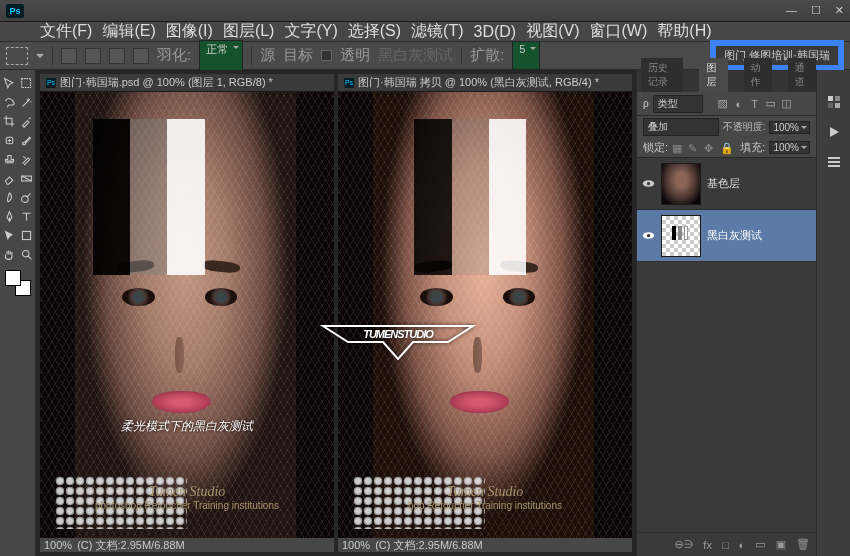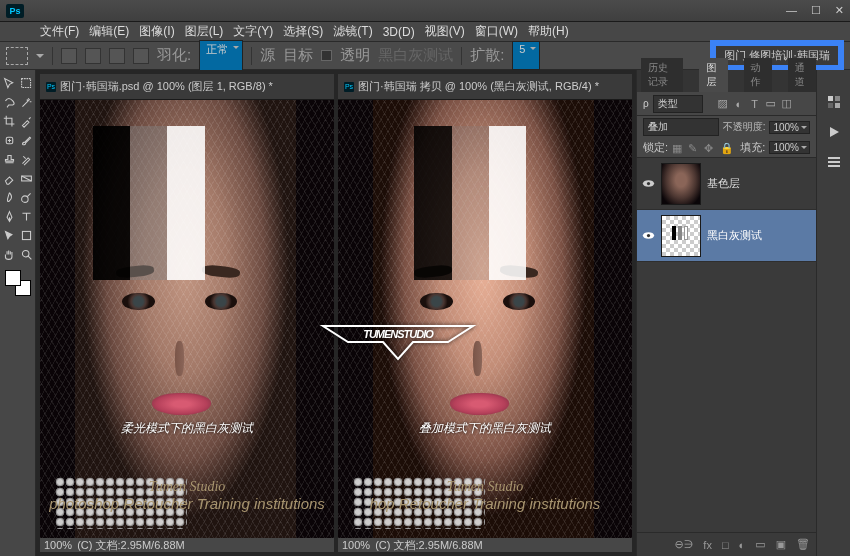--- a/index.html
+++ b/index.html
@@ -1,42 +1,42 @@
 <!DOCTYPE html>
 <html><head>
 <meta charset="utf-8">
 <style>
 *{margin:0;padding:0;box-sizing:border-box;font-family:"Microsoft YaHei",Arial,sans-serif;font-size:11px;color:#ccc;user-select:none}
 body{width:850px;height:556px;background:#535353;overflow:hidden;position:relative}
 .titlebar{height:22px;background:linear-gradient(#4b4b4b,#3f3f3f);display:flex;align-items:center;padding:0 6px;border-bottom:1px solid #1a1a1a}
 .ps-badge{width:18px;height:14px;background:#001d26;color:#00c8ff;font-weight:bold;font-size:9px;display:flex;align-items:center;justify-content:center;border-radius:2px;margin-right:8px}
 .win-ctrl{margin-left:auto;display:flex;gap:14px;color:#999;font-size:13px}
 .menubar{height:20px;background:#474747;display:flex;align-items:center;padding-left:40px;border-bottom:1px solid #2a2a2a}
-.menubar span{margin-right:10px;font-size:12px;color:#ddd;cursor:pointer}
+.menubar span{margin-right:10px;font-size:16px;color:#ddd;cursor:pointer}
 .optbar{height:28px;background:#4a4a4a;display:flex;align-items:center;padding:0 6px;border-bottom:1px solid #2a2a2a;gap:8px}
 .opt-icon{width:22px;height:18px;border:1px dashed #aaa;border-radius:1px}
 .opt-drop{width:8px;height:4px;border-left:4px solid transparent;border-right:4px solid transparent;border-top:4px solid #aaa}
 .opt-btn{width:16px;height:16px;background:#555;border:1px solid #333}
-.opt-sel{background:#0369a1;border:1px solid #222;padding:1px 14px 14px 6px;position:relative}
+.opt-sel{background:#14532d;border:1px solid #222;padding:1px 14px 14px 6px;position:relative}
 .opt-sel:after{content:"";position:absolute;right:3px;top:5px;border-left:3px solid transparent;border-right:3px solid transparent;border-top:3px solid #aaa}
 .vdiv{width:1px;height:18px;background:#333}
 .opt-lbl{color:#999;font-size:15px}
 .opt-check{width:11px;height:11px;background:#333;border:1px solid #666}
 .opt-right{margin-left:auto;padding:2px 8px;background:#3a3a3a;border:6px solid #3b82f6}
 .main{display:flex;height:486px}
 .toolbox{width:36px;background:#474747;border-right:1px solid #2a2a2a;display:flex;flex-direction:column;align-items:center;padding-top:4px;gap:0}
 .tool-row{display:flex;gap:1px;margin-bottom:1px}
 .tool{width:16px;height:18px;display:flex;align-items:center;justify-content:center;cursor:pointer;border:1px solid transparent;color:#ccc}
 .tool svg{width:13px;height:13px;fill:none;stroke:#ccc;stroke-width:1.3}
 .swatch{width:26px;height:26px;position:relative;margin-top:6px}
 .swatch .fg{width:16px;height:16px;background:#fff;border:1px solid #000;position:absolute;top:0;left:0;z-index:2}
 .swatch .bg{width:16px;height:16px;background:#fff;border:1px solid #000;position:absolute;bottom:0;right:0}
 .canvas-area{flex:1;background:#262626;display:flex;position:relative;padding:4px 2px}
 .doc{flex:1;margin:0 2px;display:flex;flex-direction:column;min-width:0}
-.doc-tab{height:26px;background:#3a3a3a;display:flex;align-items:center;padding:0 6px;gap:4px;font-size:10px;color:#aaa;border-bottom:1px solid #1a1a1a}
+.doc-tab{height:18px;background:#3a3a3a;display:flex;align-items:center;padding:0 6px;gap:4px;font-size:10px;color:#aaa;border-bottom:1px solid #1a1a1a}
 .doc-tab .mini{width:10px;height:10px;background:#001d26;color:#00c8ff;font-size:7px;display:flex;align-items:center;justify-content:center;border-radius:1px}
 .doc-view{flex:1;background:#0a0407;position:relative;overflow:hidden}
 .face{position:absolute;inset:0}
 .skin{position:absolute;width:75%;height:110%;left:12%;top:-5%;background:radial-gradient(ellipse 55% 60% at 50% 40%,#c29682 0%,#a37968 35%,#6b4a40 65%,#201410 85%)}
 .mesh{position:absolute;inset:0;background-image:repeating-linear-gradient(60deg,rgba(200,200,200,.1) 0 1px,transparent 1px 6px),repeating-linear-gradient(-60deg,rgba(200,200,200,.1) 0 1px,transparent 1px 6px);mix-blend-mode:screen}
 .eye{position:absolute;width:11%;height:4%;background:radial-gradient(circle,#3a4548 25%,#4a3530 40%,#1a0f0c 60%);border-radius:50%}
 .eyeL{left:28%;top:44%}.eyeR{left:56%;top:44%}
 .brow{position:absolute;width:13%;height:2.5%;background:#3a2820;border-radius:40%}
 .browL{left:26%;top:38%;transform:rotate(-6deg)}.browR{left:55%;top:38%;transform:rotate(6deg)}
 .nose{position:absolute;left:46%;top:55%;width:3%;height:8%;background:linear-gradient(90deg,#7a5548,#8a6558);border-radius:40%}
@@ -48,21 +48,21 @@
 .ts{flex:1}
 .tsB{background:rgba(0,0,0,.92)}
 .tsG{background:rgba(128,128,128,.45)}
 .tsW{background:rgba(255,255,255,.88)}
 .strip2 .tsB{background:rgba(0,0,0,.85)}
 .strip2 .tsG{background:rgba(128,128,128,.25)}
 .strip2 .tsW{mix-blend-mode:screen}
 .cap{position:absolute;bottom:23%;width:100%;text-align:center;color:#fff;font-size:12px;font-weight:500;font-style:italic;text-shadow:0 0 3px #000}
 .studio{position:absolute;bottom:6%;width:100%;text-align:center}
 .studio .t1{color:#a8956f;font-size:14px;font-style:italic;font-family:serif}
-.studio .t2{color:#a8956f;font-size:15px;font-style:italic}
+.studio .t2{color:#a8956f;font-size:10px;}
 .logo{position:absolute;top:244px;left:282px;z-index:50;color:#fff;font-weight:900;font-size:18px;letter-spacing:-1px}
 .logo svg{filter:drop-shadow(0 0 2px rgba(0,0,0,.8))}
 .doc-foot{height:14px;background:#474747;font-size:9px;color:#aaa;padding:0 4px;display:flex;align-items:center}
 .right-panels{width:180px;background:#3d3d3d;border-left:1px solid #2a2a2a;display:flex;flex-direction:column}
 .panel-tabs{height:22px;background:#343434;display:flex;align-items:end;padding-left:4px;gap:16px}
 .ptab{padding:3px 7px;font-size:10px;color:#888;background:#2e2e2e;cursor:pointer}
 .ptab.act{background:#4a4a4a;color:#ddd}
 .filter-row{height:24px;display:flex;align-items:center;padding:0 6px;gap:4px;background:#474747;border-bottom:1px solid #2a2a2a}
 .fr-sel{flex:0 0 50px;background:#333;border:1px solid #222;padding:1px 4px;font-size:10px}
 .fr-ic{width:12px;height:12px;display:flex;align-items:center;justify-content:center;color:#aaa}
@@ -318,21 +318,20 @@
             <div class="eye eyeR"></div>
           <div class="nose"></div>
             <div class="lips"></div>
             <div class="pearls"></div>
         </div>
         <div class="test-strip">
             <div class="ts tsB"></div>
             <div class="ts tsG"></div>
             <div class="ts tsW"></div>
           </div>
-        <div class="cap">叠加模式下的黑白灰测试</div>
         <div class="studio">
             <div class="t1">Tumen Studio</div>
             <div class="t2">hop Retoucher Training institutions</div>
           </div>
       </div>
       <div class="doc-foot"><span>100%</span>&nbsp;&nbsp;<span>(C) 文档:2.95M/6.88M</span></div>
     </div>
 
     <div class="logo">
       <svg width="160" height="50" viewBox="0 0 160 50">

